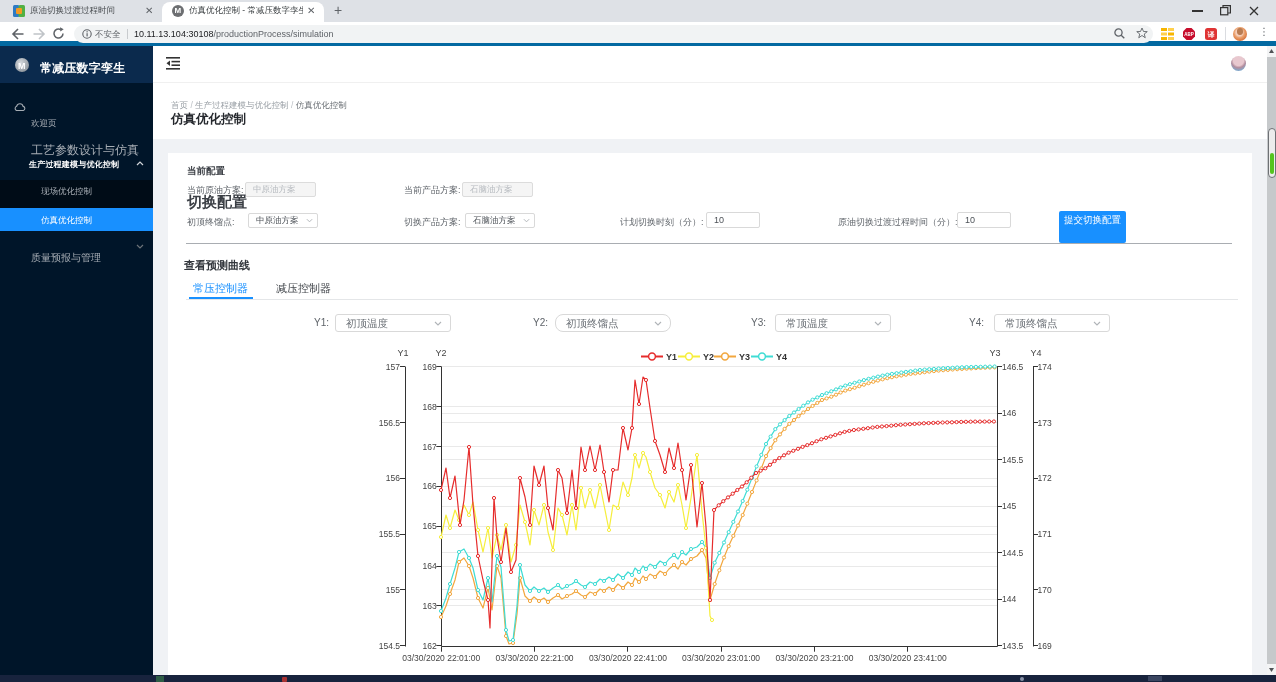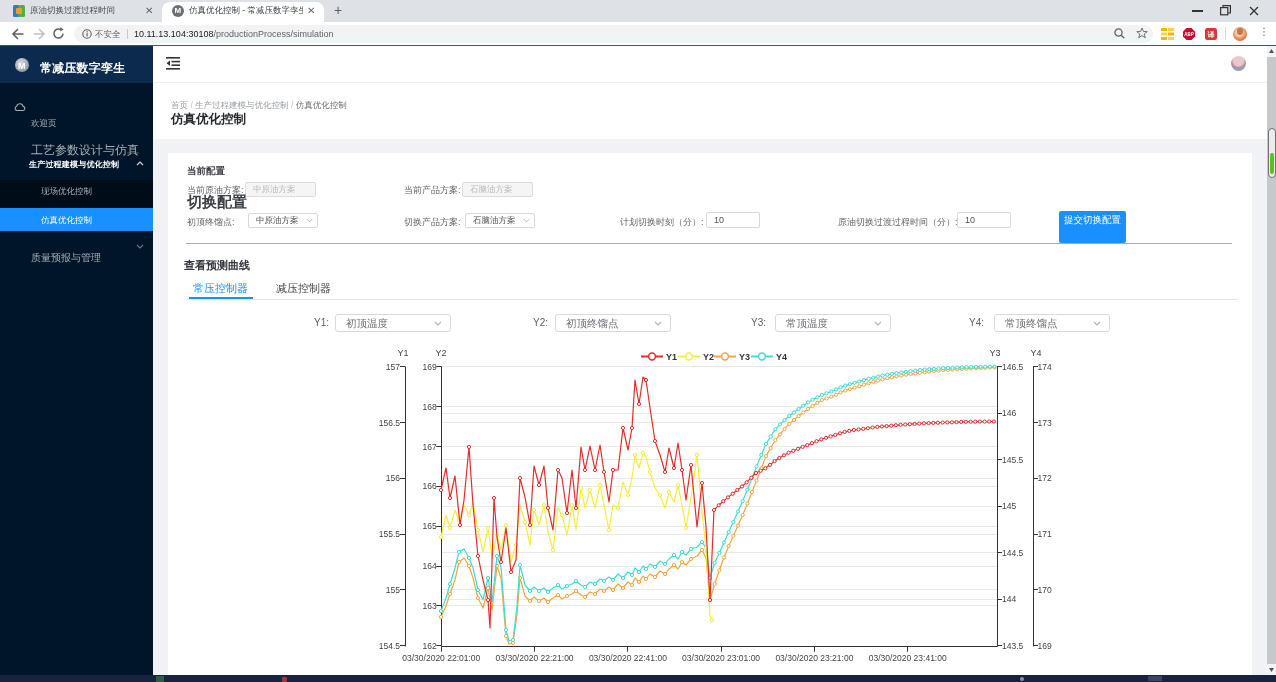--- a/index.html
+++ b/index.html
@@ -25,21 +25,21 @@
   <div class="abs" style="left:1192px;top:10px;width:11px;height:1.5px;background:#333"></div>
   <svg class="abs" style="left:1220px;top:5px" width="11" height="11" viewBox="0 0 11 11">
     <rect x="0.6" y="2.6" width="7.2" height="7.2" fill="none" stroke="#333" stroke-width="1.2"></rect>
     <path d="M3 2.6 L3 0.6 L10.4 0.6 L10.4 8 L8 8" fill="none" stroke="#333" stroke-width="1.2"></path>
   </svg>
   <svg class="abs" style="left:1249px;top:6px" width="10" height="10" viewBox="0 0 10 10">
     <path d="M1 1 L9 9 M9 1 L1 9" stroke="#333" stroke-width="1.3"></path>
   </svg>
 </div>
 
-<div class="abs" style="left:0;top:22px;width:1276px;height:24px;background:#fff;border-bottom:1px solid #0369a1">
+<div class="abs" style="left:0;top:22px;width:1276px;height:24px;background:#fff;border-bottom:5px solid #0369a1">
   <svg class="abs" style="left:11px;top:6px" width="13" height="12" viewBox="0 0 13 12">
     <path d="M7 1 L2 6 L7 11 M2 6 L12.5 6" stroke="#5f6368" stroke-width="1.6" fill="none"></path>
   </svg>
   <svg class="abs" style="left:33px;top:6px" width="13" height="12" viewBox="0 0 13 12">
     <path d="M6 1 L11 6 L6 11 M11 6 L0.5 6" stroke="#c0c4c8" stroke-width="1.6" fill="none"></path>
   </svg>
   <svg class="abs" style="left:52px;top:5px" width="13" height="13" viewBox="0 0 13 13">
     <path d="M11 6.5 A4.5 4.5 0 1 1 8.6 2.5" stroke="#5f6368" stroke-width="1.5" fill="none"></path>
     <path d="M8 0.2 L11.7 2.3 L8.3 4.6 Z" fill="#5f6368"></path>
   </svg>
@@ -150,21 +150,21 @@
 <div class="abs" style="left:276px;top:281px;font-size:11px;color:#45494e">减压控制器</div>
 <div class="abs" style="left:189px;top:297px;width:64px;height:2px;background:#1890ff"></div>
 <div class="abs" style="left:186px;top:298.5px;width:1052px;height:1px;background:#e4e6e8"></div>
 
 <div class="abs" style="left:314px;top:317px;font-size:10px;color:#5f646a">Y1:</div>
 <div class="abs" style="left:335px;top:314px;width:116px;height:18px;background:#fff;border:1px solid #d9d9d9;border-radius:3px;font-size:10.5px;color:#6a6f75;line-height:16px;padding-left:10px">初顶温度</div>
 <svg class="abs" style="left:434px;top:321px" width="8" height="5" viewBox="0 0 8 5">
     <path d="M1 1 L4 4 L7 1" stroke="#b0b4b8" stroke-width="1.1" fill="none"></path>
   </svg>
 <div class="abs" style="left:533px;top:317px;font-size:10px;color:#5f646a">Y2:</div>
-<div class="abs" style="left:555px;top:314px;width:116px;height:18px;background:#fff;border:1px solid #d9d9d9;border-radius:3px;font-size:10.5px;color:#6a6f75;line-height:16px;padding-left:10px">初顶终馏点</div>
+<div class="abs" style="left:555px;top:314px;width:116px;height:18px;background:#fff;border:1px solid #d9d9d9;border-radius:8px;font-size:10.5px;color:#6a6f75;line-height:16px;padding-left:10px">初顶终馏点</div>
 <svg class="abs" style="left:654px;top:321px" width="8" height="5" viewBox="0 0 8 5">
     <path d="M1 1 L4 4 L7 1" stroke="#b0b4b8" stroke-width="1.1" fill="none"></path>
   </svg>
 <div class="abs" style="left:751px;top:317px;font-size:10px;color:#5f646a">Y3:</div>
 <div class="abs" style="left:775px;top:314px;width:116px;height:18px;background:#fff;border:1px solid #d9d9d9;border-radius:3px;font-size:10.5px;color:#6a6f75;line-height:16px;padding-left:10px">常顶温度</div>
 <svg class="abs" style="left:874px;top:321px" width="8" height="5" viewBox="0 0 8 5">
     <path d="M1 1 L4 4 L7 1" stroke="#b0b4b8" stroke-width="1.1" fill="none"></path>
   </svg>
 <div class="abs" style="left:969px;top:317px;font-size:10px;color:#5f646a">Y4:</div>
 <div class="abs" style="left:994px;top:314px;width:116px;height:18px;background:#fff;border:1px solid #d9d9d9;border-radius:3px;font-size:10.5px;color:#6a6f75;line-height:16px;padding-left:10px">常顶终馏点</div>

